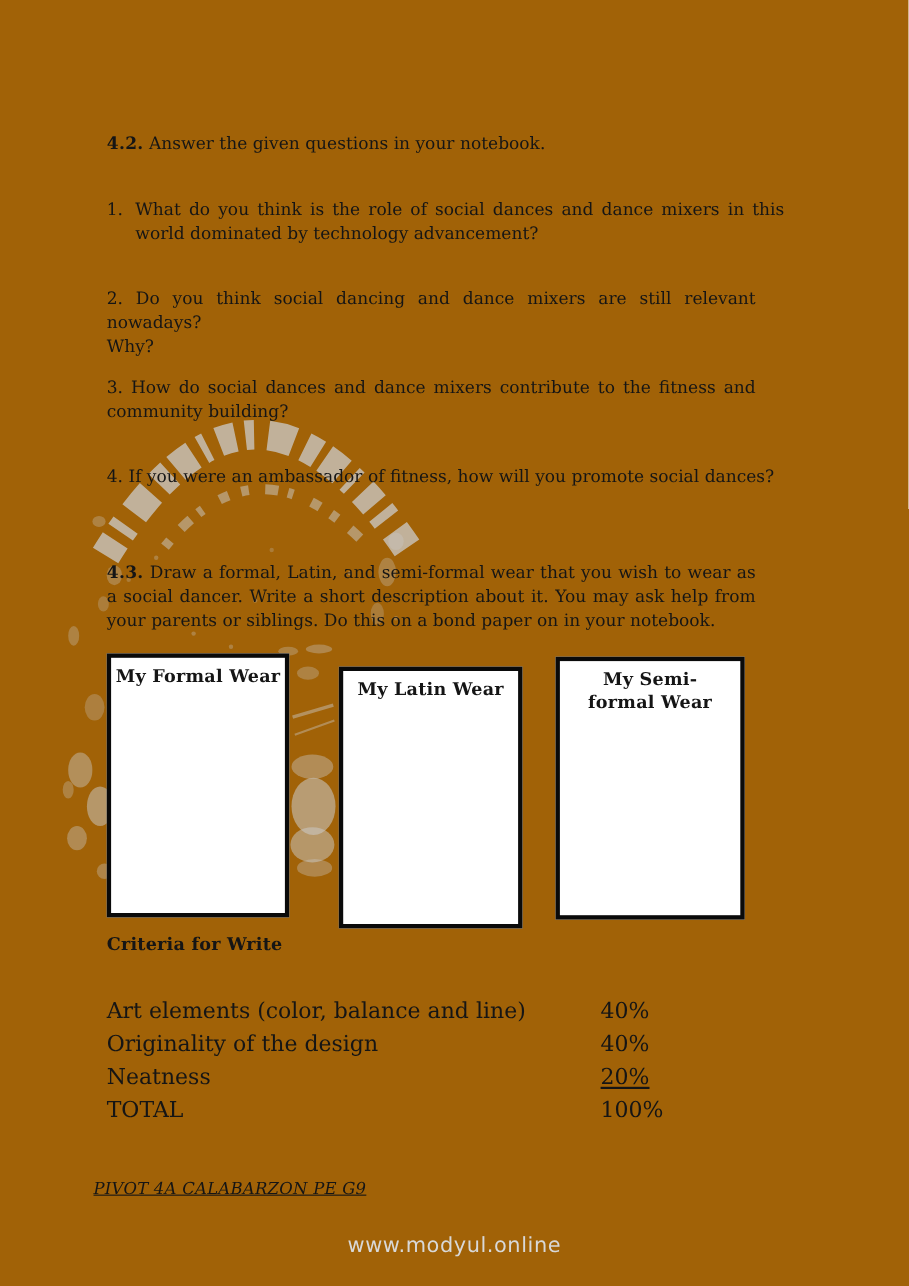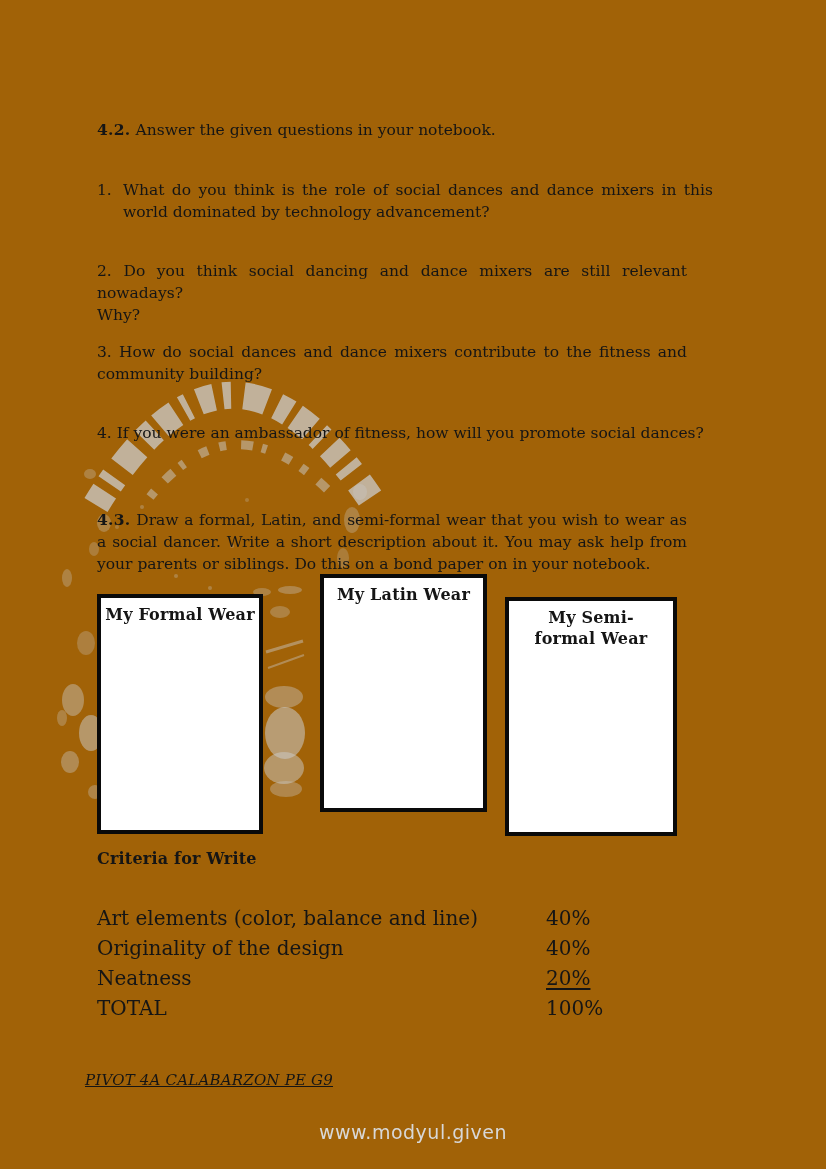--- a/index.html
+++ b/index.html
@@ -153,21 +153,21 @@
   </div>
 
   <div class="abs para just" style="top:509px;">
     <span class="lead-num">4.3.</span>
     <span>Draw a formal, Latin, and semi-formal wear that you wish to wear as a social dancer. Write a short description about it. You may ask help from your parents or siblings. Do this on a bond paper on in your notebook.</span>
   </div>
 
   <div class="draw-box" style="left:97px; top:594px; width:166px; height:240px;">
     <div class="box-title">My Formal Wear</div>
   </div>
-  <div class="draw-box" style="left:308px; top:574px; width:167px; height:238px;margin-left:12px;">
+  <div class="draw-box" style="left:308px; top:606px; width:167px; height:238px;">
     <div class="box-title">My Latin Wear</div>
   </div>
   <div class="draw-box" style="left:505px; top:597px; width:172px; height:239px;">
     <div class="box-title narrow">My Semi-formal Wear</div>
   </div>
 
   <div class="abs criteria-heading" style="top:849px;">Criteria for Write</div>
 
   <div class="abs" style="top:906px;">
     <div class="rating-row">
@@ -182,15 +182,15 @@
       <span class="rating-label">Neatness</span>
       <span class="rating-value u">20%</span>
     </div>
     <div class="rating-row">
       <span class="rating-label">TOTAL</span>
       <span class="rating-value">100%</span>
     </div>
   </div>
 
   <div class="footer-src">PIVOT 4A CALABARZON PE G9</div>
-  <div class="site-mark">www.modyul.given</div>
+  <div class="site-mark">www.modyul.online</div>
 
 </div>
 
 </body></html>

